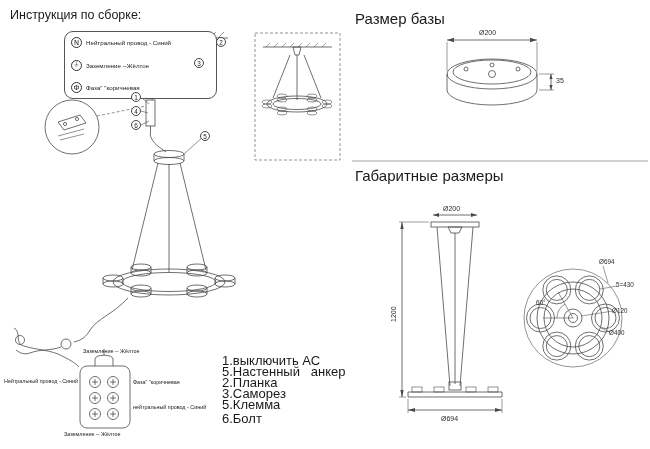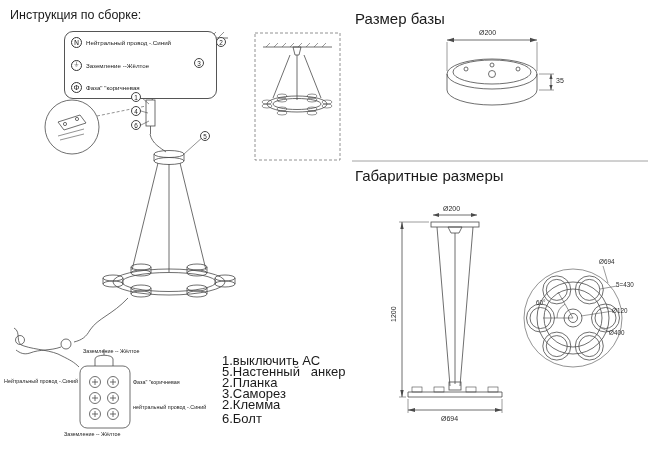--- a/index.html
+++ b/index.html
@@ -278,21 +278,21 @@
   <div class="t dim6" style="left:599px;top:258px">Ø694</div>
   <div class="t dim6" style="left:616px;top:281px">5=430</div>
   <div class="t dim6" style="left:612px;top:307px">Ø120</div>
   <div class="t dim6" style="left:609px;top:329px">Ø400</div>
   <div class="t dim6" style="left:536px;top:299px">60°</div>
 
   <div class="t parts" style="left:222px;top:352px">1.выключить АС</div>
   <div class="t parts" style="left:222px;top:363px">5.Настенный   анкер</div>
   <div class="t parts" style="left:222px;top:374px">2.Планка</div>
   <div class="t parts" style="left:222px;top:385px">3.Саморез</div>
-  <div class="t parts" style="left:222px;top:396px">2.Клемма</div>
+  <div class="t parts" style="left:222px;top:396px">5.Клемма</div>
   <div class="t parts" style="left:222px;top:410px">6.Болт</div>
 
 
   <div class="t tiny" style="left:83px;top:348px">Заземление -- Жёлтое</div>
   <div class="t tiny" style="left:4px;top:378px">Нейтральный провод -.Синий</div>
   <div class="t tiny" style="left:133px;top:379px">Фаза" "коричневая</div>
   <div class="t tiny" style="left:133px;top:404px">нейтральный провод -.Синий</div>
   <div class="t tiny" style="left:64px;top:431px">Заземление -- Жёлтое</div>
 
 </div>

